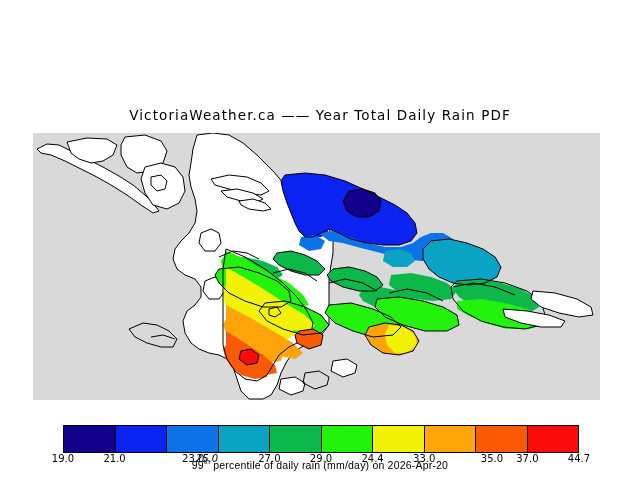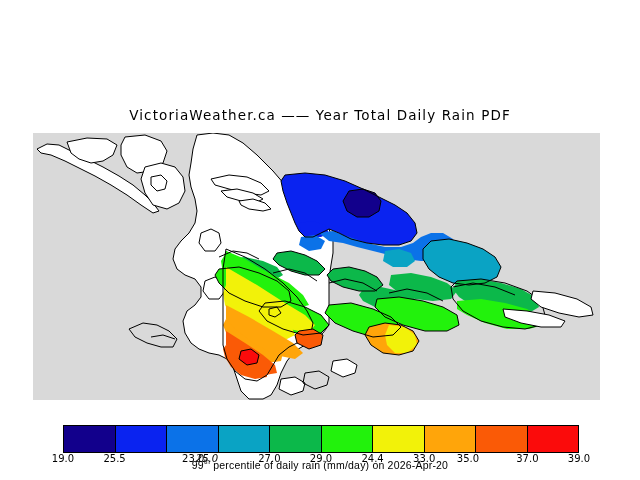--- a/index.html
+++ b/index.html
@@ -312,30 +312,30 @@
         <div class="cb-seg" style="background: rgb(10, 163, 196);"></div>
         <div class="cb-seg" style="background: rgb(12, 184, 74);"></div>
         <div class="cb-seg" style="background: rgb(34, 242, 12);"></div>
         <div class="cb-seg" style="background: rgb(242, 242, 9);"></div>
         <div class="cb-seg" style="background: rgb(255, 165, 10);"></div>
         <div class="cb-seg" style="background: rgb(250, 90, 6);"></div>
         <div class="cb-seg" style="background: rgb(251, 11, 11);"></div>
       </div>
     <div id="cb-ticks">
         <div class="cb-tick" style="left: 63px;">19.0</div>
-        <div class="cb-tick" style="left: 114.6px;">25.5</div>
+        <div class="cb-tick" style="left: 114.6px;">21.0</div>
         <div class="cb-tick" style="left: 166.2px; margin-left: 27px;">23.0</div>
         <div class="cb-tick" style="left: 207px; font-style: italic;">25.0</div>
         <div class="cb-tick" style="left: 269.4px;">27.0</div>
         <div class="cb-tick" style="left: 321px;">29.0</div>
         <div class="cb-tick" style="left: 372.6px;">24.4</div>
         <div class="cb-tick" style="left: 424.2px;">33.0</div>
-        <div class="cb-tick" style="left: 468px;">35.0</div>
+        <div class="cb-tick" style="left: 492px;">35.0</div>
         <div class="cb-tick" style="left: 527.4px;">37.0</div>
-        <div class="cb-tick" style="left: 579px;">39.0</div>
+        <div class="cb-tick" style="left: 579px;">44.7</div>
       </div>
   </div>
 
   <div id="cb-caption">
     <span>99</span><sup>th</sup><span> percentile of daily rain (mm/day) on 2026-Apr-20</span>
   </div>
 
 </div>
 
 </body></html>

